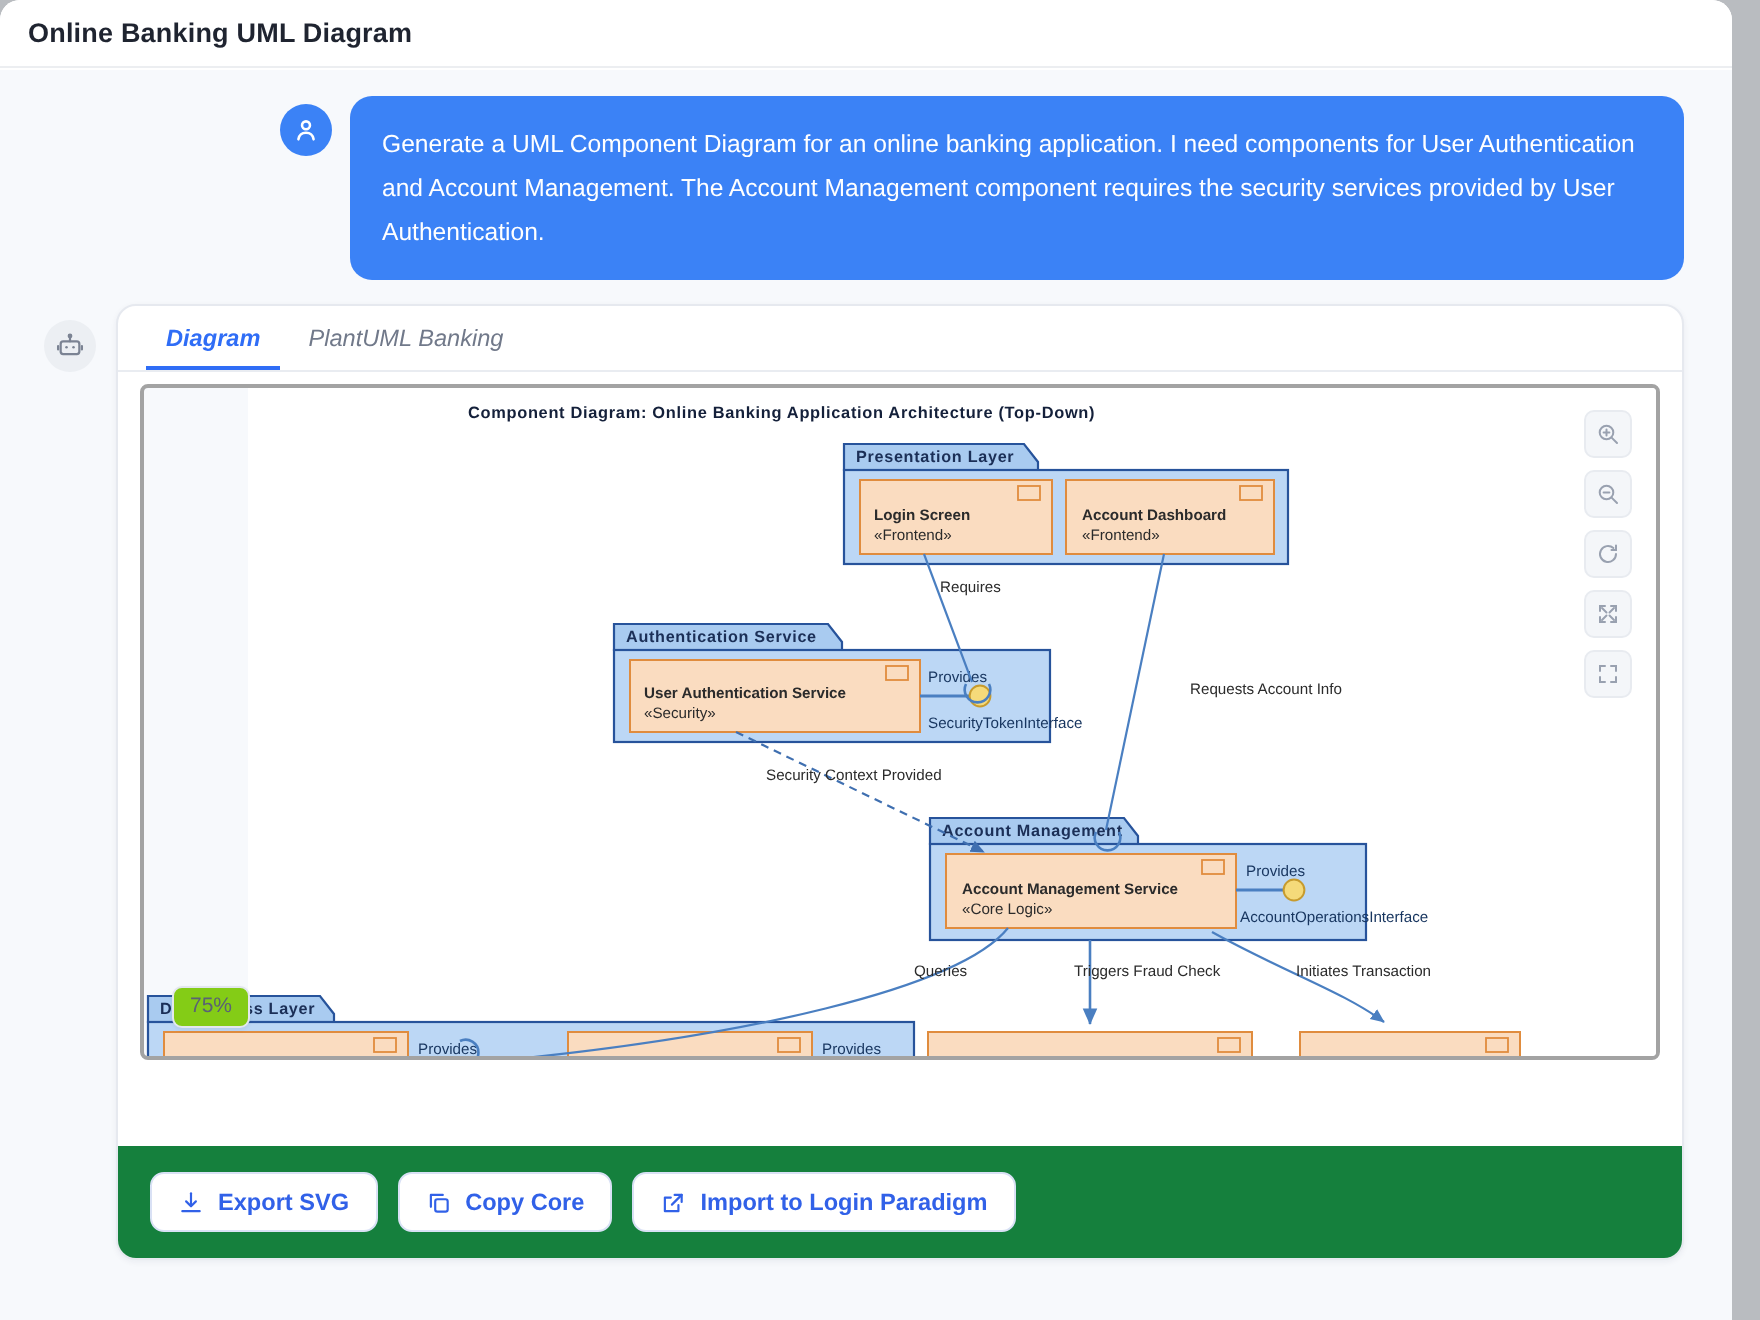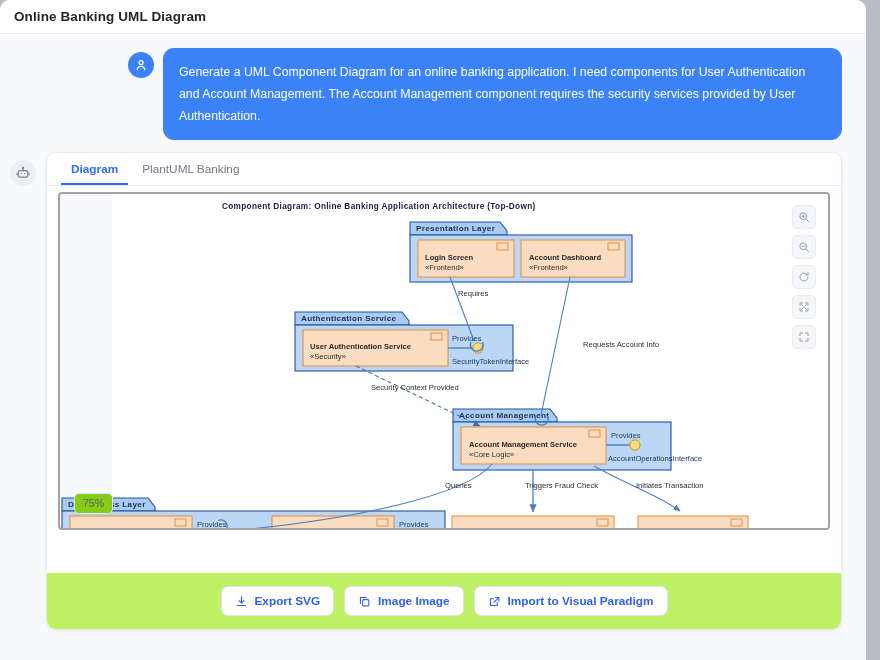--- a/index.html
+++ b/index.html
@@ -16,20 +16,21 @@
   
   .app-header{
     height:34px;background:#ffffff;border-bottom:1px solid #eceef1;
     display:flex;align-items:center;padding:0 0 0 14px;box-sizing:border-box;
   }
   .app-title{font-size:13.5px;color:#1f2430;font-weight:600;letter-spacing:.1px;}
   
   .app-body{
     position:absolute;top:35px;left:0;right:0;bottom:0;
     background:#f7f9fc;
+    padding-left:12px;
   }
   
   .chat-row{
     display:flex;align-items:flex-start;gap:9px;
     padding:13px 24px 0 128px;box-sizing:border-box;
   }
   .avatar{
     width:26px;height:26px;border-radius:50%;background:#3b82f6;
     display:flex;align-items:center;justify-content:center;flex:0 0 26px;
     margin-top:4px;
@@ -52,21 +53,21 @@
   }
   .bot-avatar svg{width:14px;height:14px;}
   .panel{
     flex:1;background:#ffffff;border:1px solid #e6e9ef;border-radius:10px;
     box-shadow:0 1px 3px rgba(20,30,60,.06);
     overflow:hidden;height:478px;box-sizing:border-box;position:relative;
   }
   
   .tabs{
     display:flex;align-items:flex-end;gap:4px;height:33px;
-    padding:0 6px 0 14px;border-bottom:1px solid #e9ecf1;box-sizing:border-box;
+    padding:0 6px 0 14px;border-bottom:1px solid #e9ecf1;box-sizing:border-box;font-style:italic;
   }
   .tab{
     font-size:11.8px;color:#71798a;padding:0 10px 8px 10px;cursor:pointer;
     border-bottom:2px solid transparent;line-height:12px;
   }
   .tab.active{color:#2f6df6;border-bottom-color:#2f6df6;font-weight:600;}
   
   .canvas-wrap{
     position:absolute;left:11px;right:11px;top:39px;height:334px;
     background:#f7f9fc;border:2px solid #a3a3a3;border-radius:4px;overflow:hidden;
@@ -84,22 +85,22 @@
     position:absolute;right:12px;top:11px;display:flex;flex-direction:column;gap:6px;
   }
   .ztool{
     width:22px;height:22px;background:#f4f6f9;border:1px solid #e8ebf0;border-radius:5px;
     display:flex;align-items:center;justify-content:center;cursor:pointer;
   }
   .ztool svg{width:12px;height:12px;}
   
   .panel-actions{
     position:absolute;left:0;right:0;bottom:0;height:56px;
-    display:flex;align-items:center;justify-content:center;gap:10px;
-    padding:0 16px;box-sizing:border-box;background:#bef264;
+    display:flex;align-items:center;justify-content:flex-start;gap:10px;
+    padding:0 16px;box-sizing:border-box;background:#15803d;
   }
   .abtn{
     display:flex;align-items:center;gap:7px;
     border:1px solid #d9e1f5;border-radius:7px;background:#ffffff;
     color:#3161e8;font-size:11.8px;font-weight:600;
     padding:7px 13px;cursor:pointer;white-space:nowrap;
   }
   .abtn svg{width:13px;height:13px;}
   
   .pkg-label{font:bold 8.1px "Liberation Sans",sans-serif;fill:#1b2f57;letter-spacing:.35px;}
@@ -350,29 +351,29 @@
                 <path d="M7.5 10.5 12 15l4.5-4.5"></path>
                 <path d="M4 19.5h16"></path>
             </svg>
             <span>Export SVG</span>
           </div>
           <div class="abtn">
             <svg viewBox="0 0 24 24" fill="none" stroke="#3161e8" stroke-width="2" stroke-linecap="round" stroke-linejoin="round">
               <rect x="8.5" y="8.5" width="11.5" height="11.5" rx="2"></rect>
               <path d="M15.5 4.5h-11v11"></path>
             </svg>
-            <span>Image Image</span>
+            <span>Copy Core</span>
           </div>
           <div class="abtn">
             <svg viewBox="0 0 24 24" fill="none" stroke="#3161e8" stroke-width="2" stroke-linecap="round" stroke-linejoin="round">
               <path d="M13.5 4.5H20V11"></path>
                 <path d="M20 4.5 11 13.5"></path>
               <path d="M17 14v5.5H4.5V7H10"></path>
             </svg>
-            <span>Import to Visual Paradigm</span>
+            <span>Import to Login Paradigm</span>
           </div>
         </div>
 
       </div>
     </div>
 
   </div>
 </div>
 
 </body></html>

